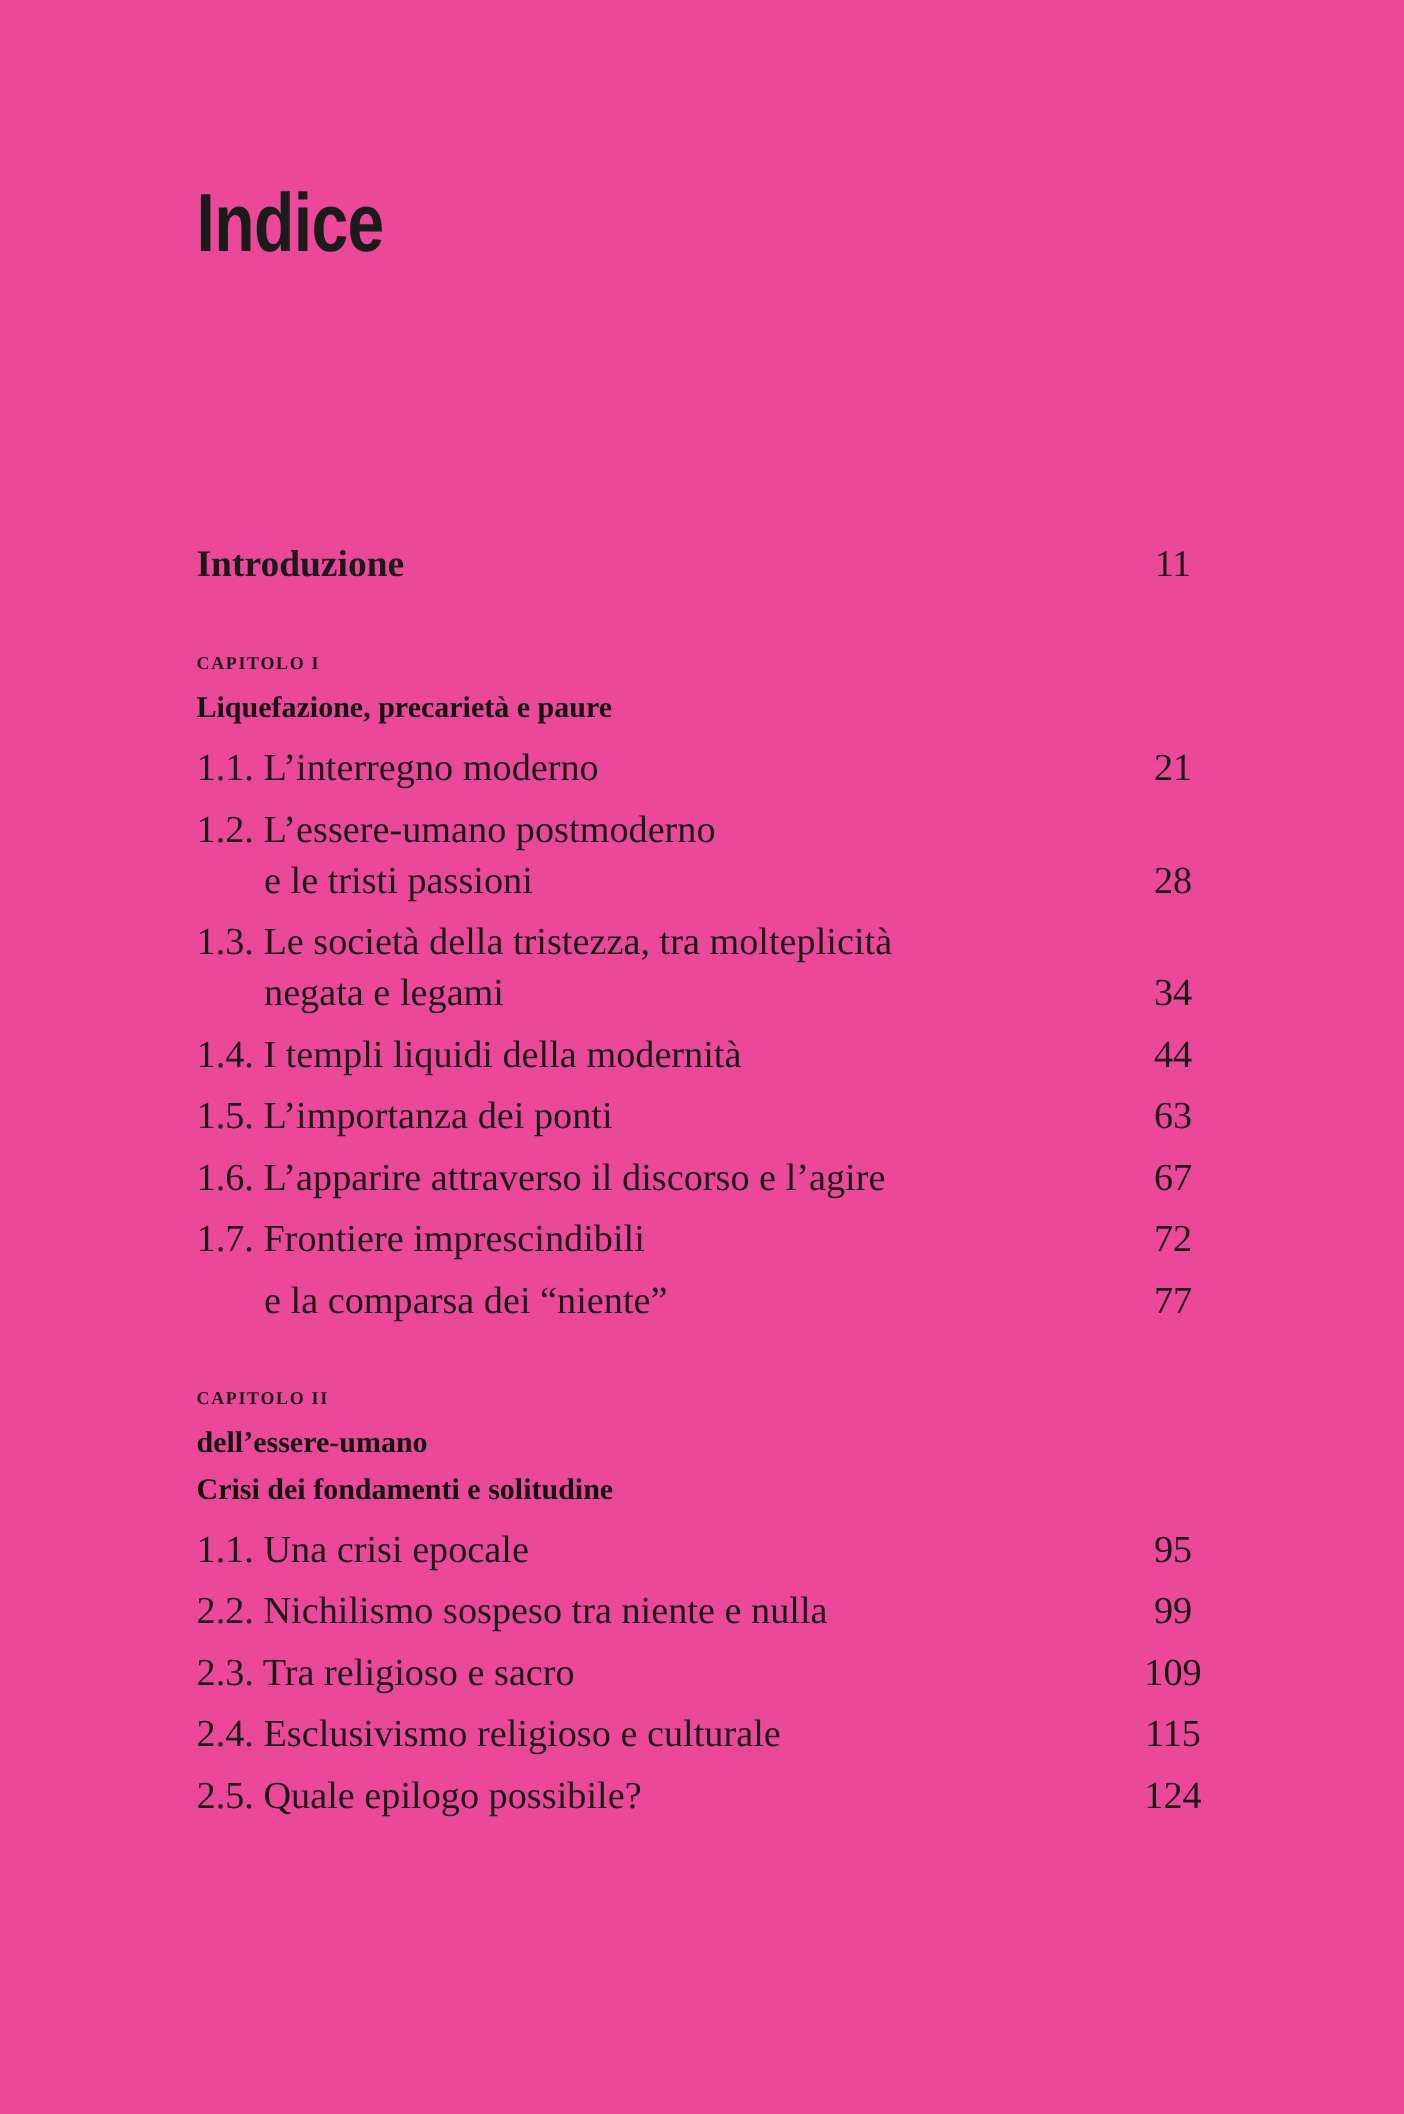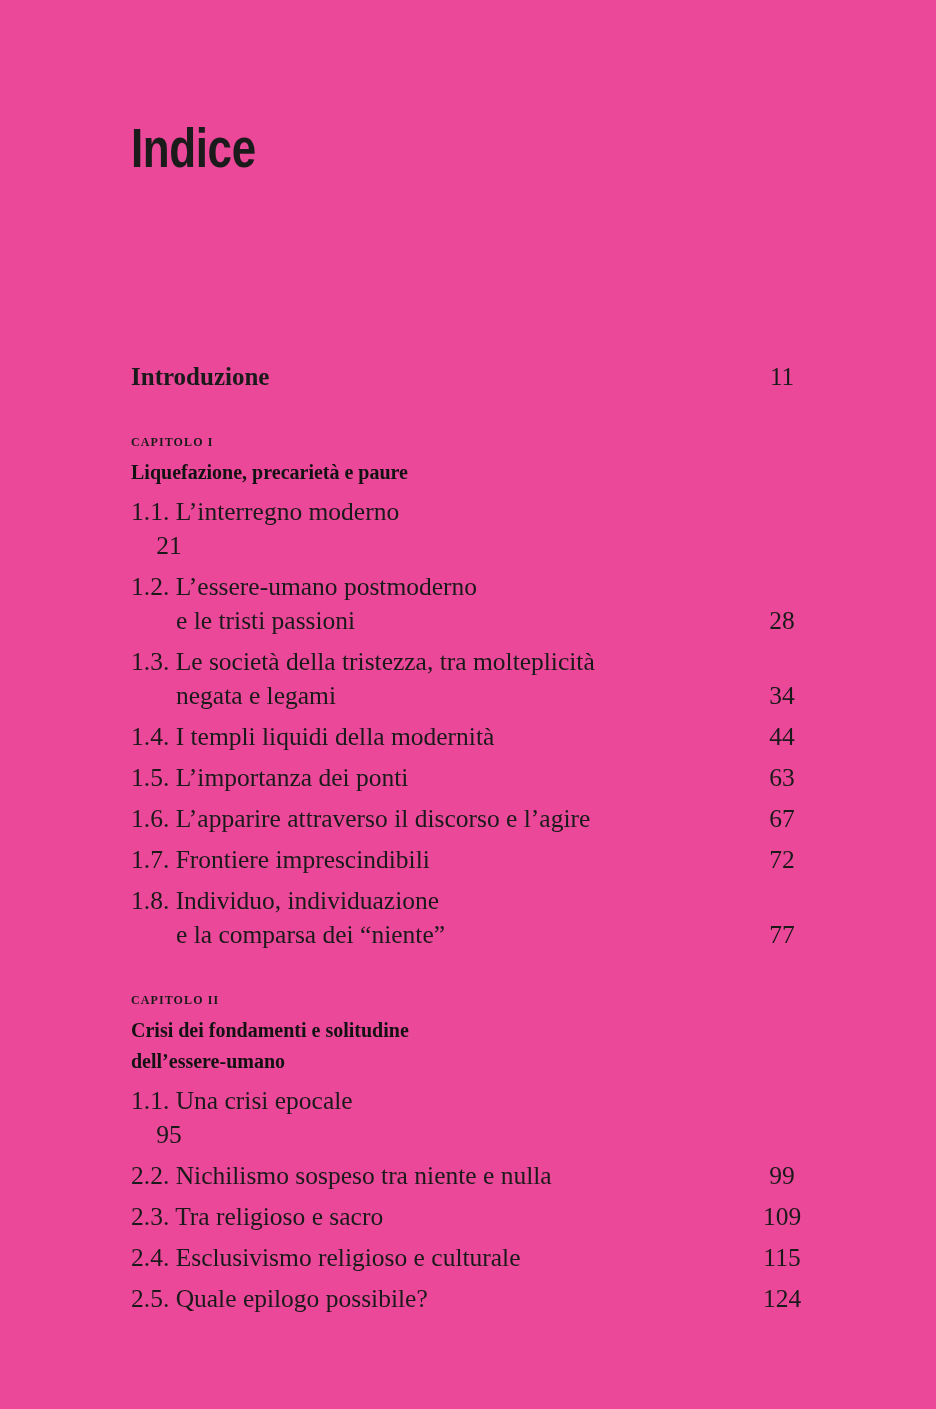--- a/index.html
+++ b/index.html
@@ -90,21 +90,21 @@
   }
   .chapter-title .tline { display: block; }
 
   
   .sections { margin-top: 0; }
   .section-entry {
     font-size: 25.5px;
     line-height: 34px;
     margin-top: 7px;
   }
-  .section-entry:first-child { margin-top: 4px; flex-direction: column; }
+  .section-entry:first-child { margin-top: 4px; }
 
   .section-entry .label-col .ln { display: block; }
   .section-entry .label-col .ln.cont { padding-left: 45px; }
 
   
   .section-entry.two-line .page-col { align-self: flex-end; }
 
   .page-col { font-variant-numeric: lining-nums; }
 </style>
 </head>
@@ -165,32 +165,31 @@
             <div class="page-col">67</div>
           </div>
           <div class="row section-entry">
             <div class="label-col">
               <span class="ln">1.7. Frontiere imprescindibili</span>
             </div>
             <div class="page-col">72</div>
           </div>
           <div class="row section-entry two-line">
             <div class="label-col">
-              <span class="ln">1.8. Individuo, individuazione</span>
               <span class="ln cont">e la comparsa dei “niente”</span>
             </div>
             <div class="page-col">77</div>
           </div>
         </div>
       </div>
       <div class="chapter-block">
         <div class="chapter-kicker">CAPITOLO II</div>
         <div class="chapter-title">
+          <span class="tline">dell’essere-umano</span>
           <span class="tline">Crisi dei fondamenti e solitudine</span>
-          <span class="tline">dell’essere-umano</span>
         </div>
         <div class="sections">
           <div class="row section-entry">
             <div class="label-col">
               <span class="ln">1.1. Una crisi epocale</span>
             </div>
             <div class="page-col">95</div>
           </div>
           <div class="row section-entry">
             <div class="label-col">

